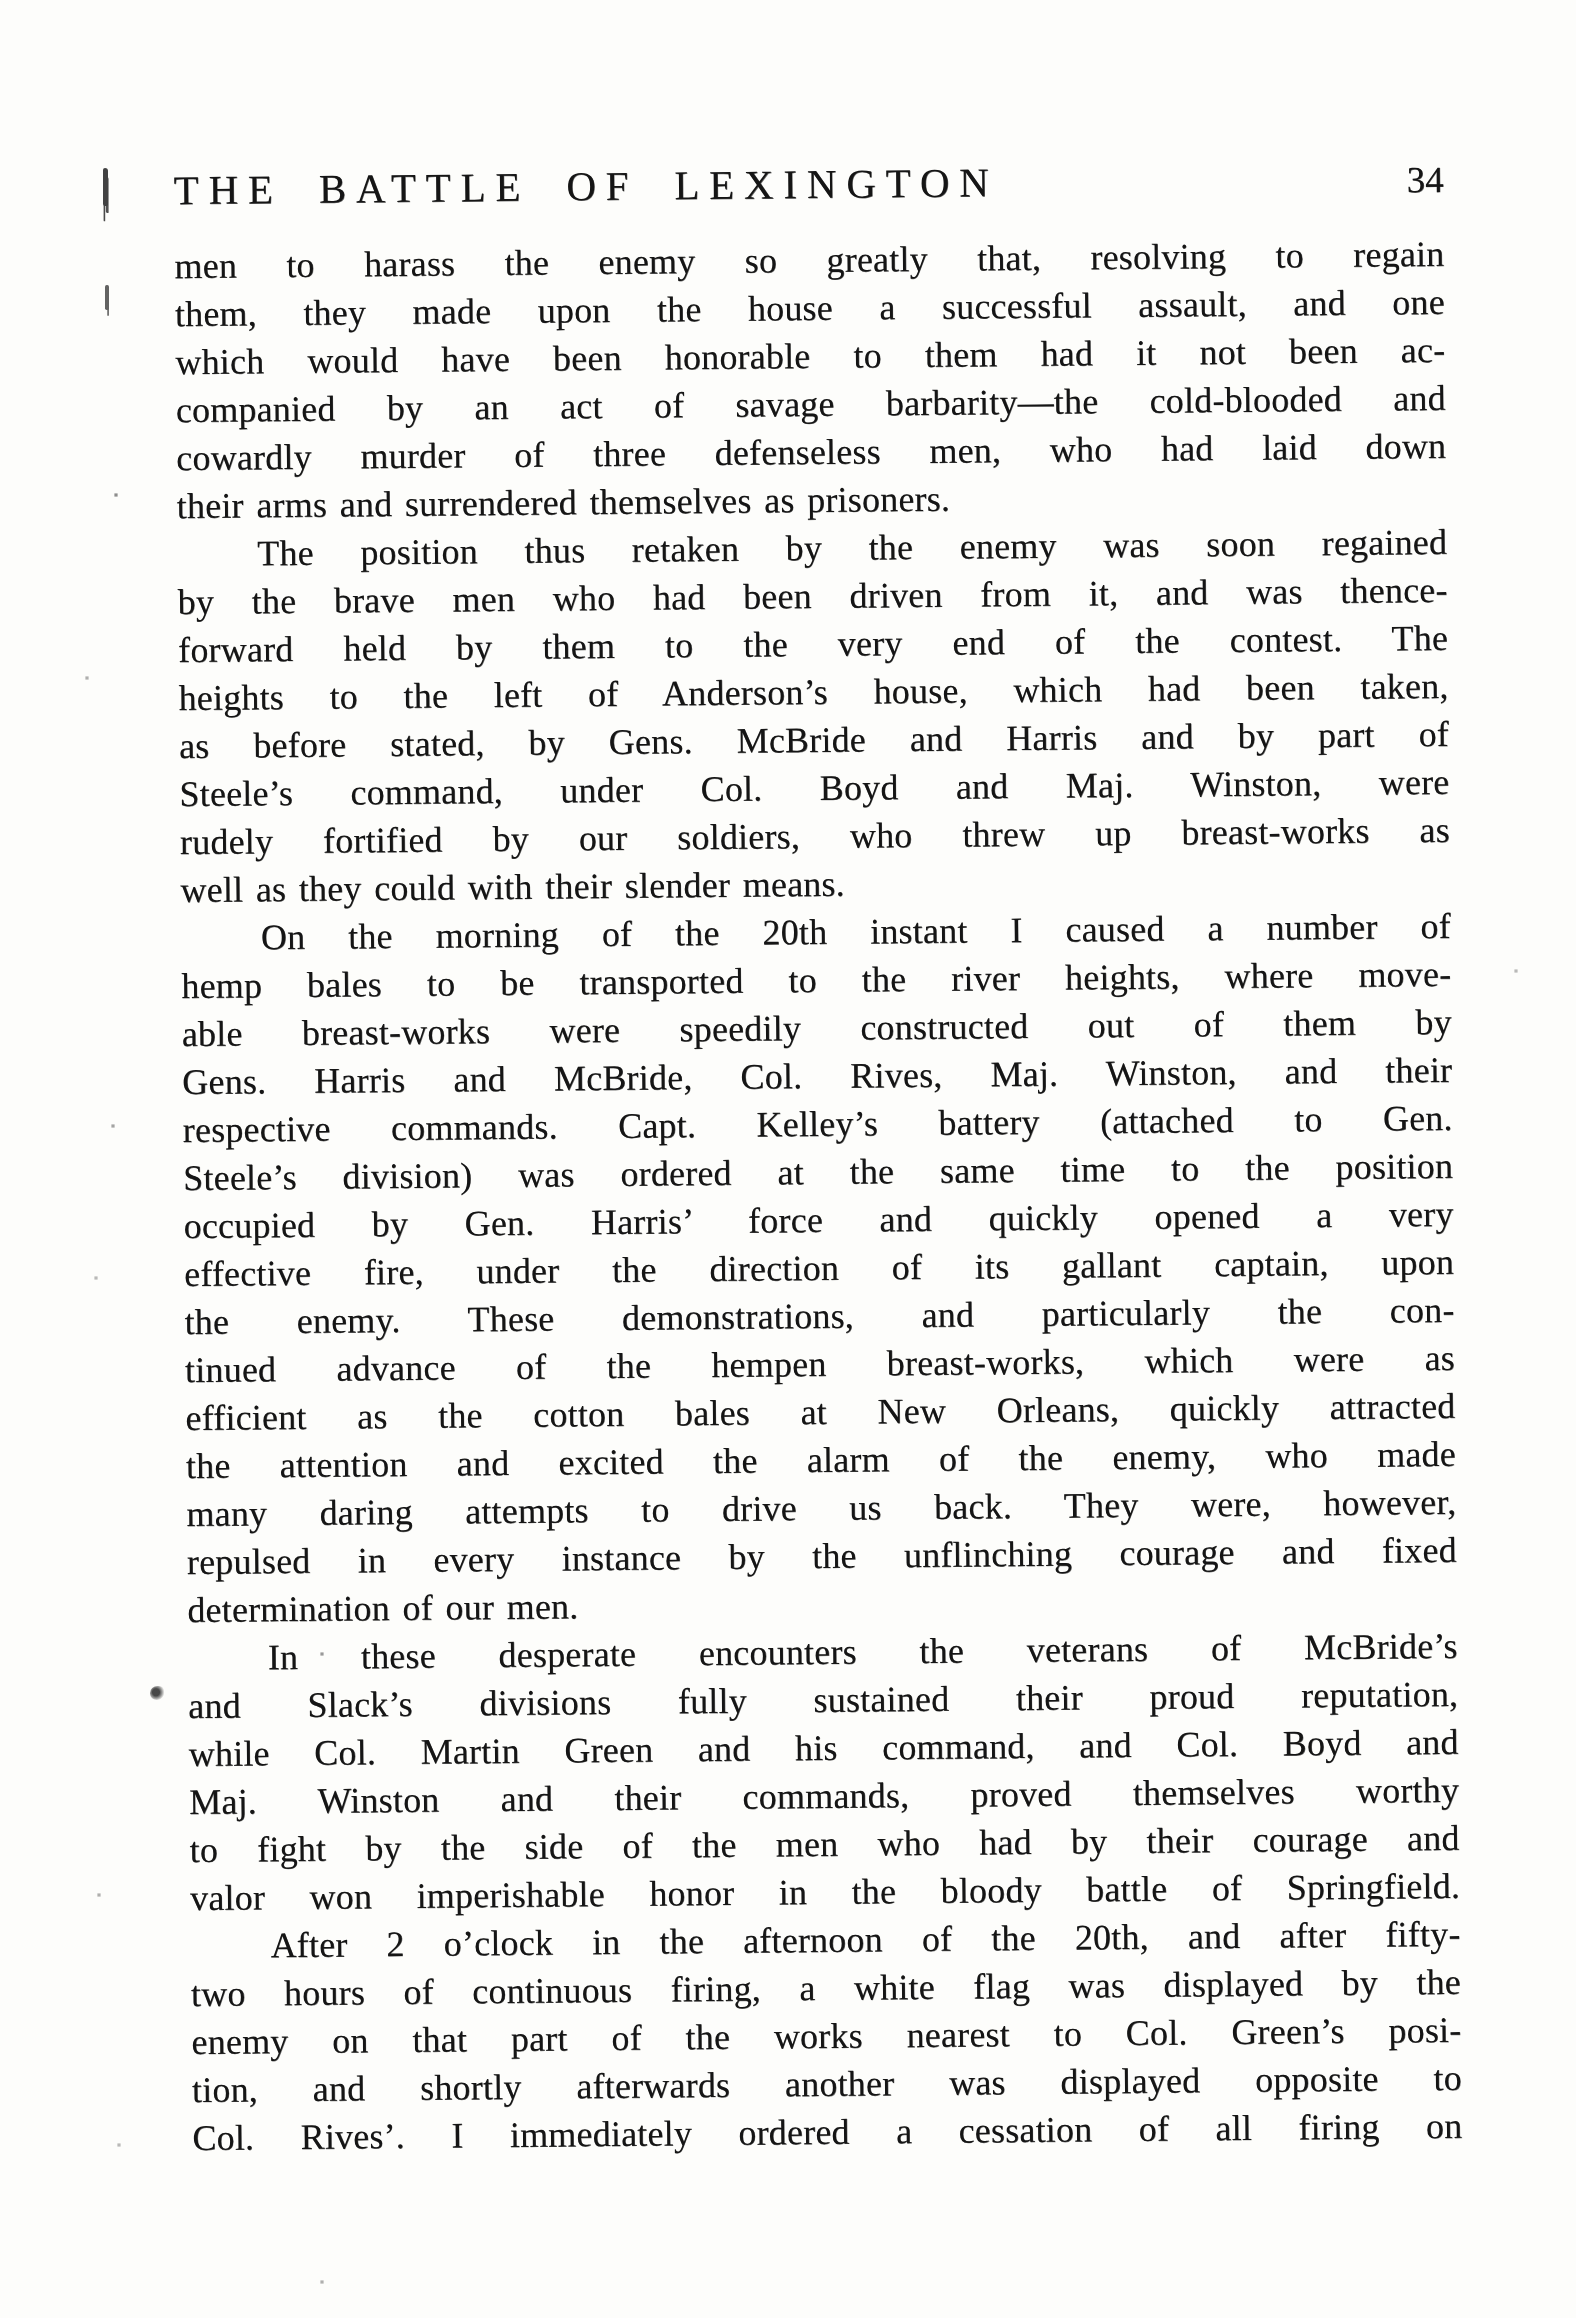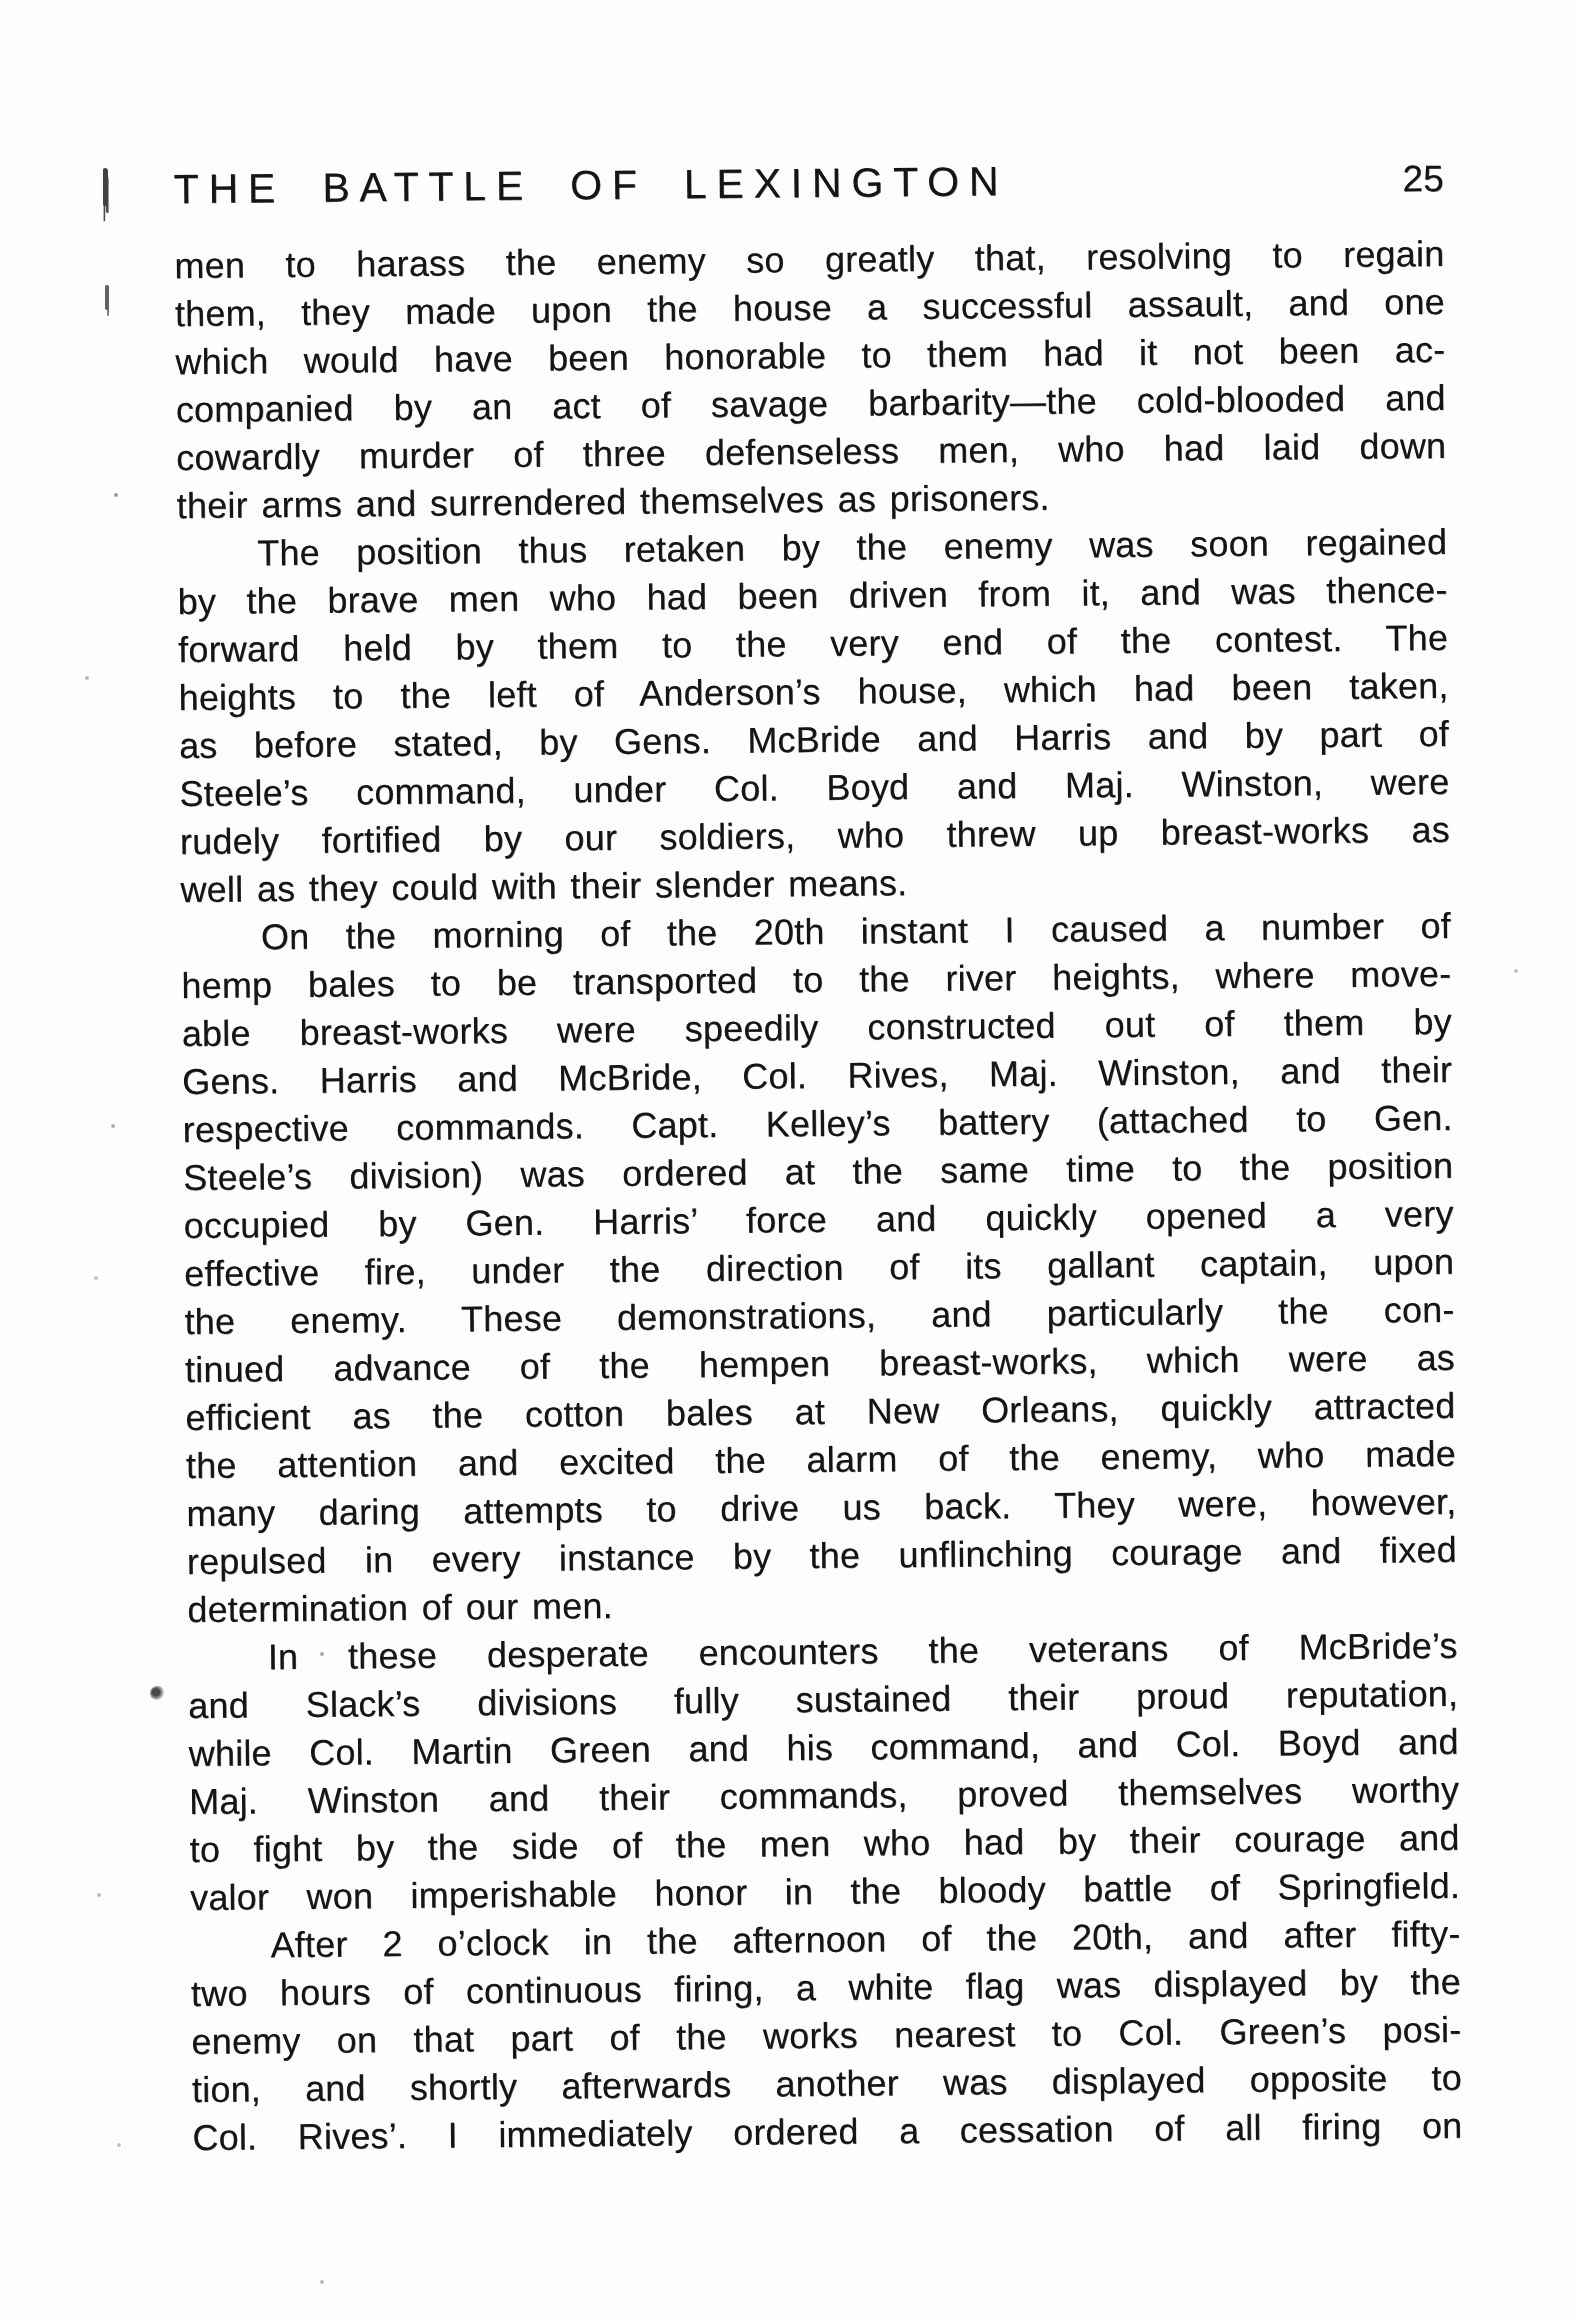--- a/index.html
+++ b/index.html
@@ -6,21 +6,21 @@
     margin: 0;
     padding: 0;
     background: #ffffff;
   }
   .page {
     position: relative;
     width: 1577px;
     height: 2319px;
     background: #fdfdfb;
     overflow: hidden;
-    font-family: Liberation Sans, sans-serif;
+    font-family: Liberation Serif, serif;
     color: #151515;
   }
   
   .scan-block {
     position: absolute;
     left: 183px;
     top: 160px;
     width: 1270px;
     transform: rotate(-0.55deg);
     transform-origin: 50% 50%;
@@ -108,21 +108,21 @@
 
   <div class="artifact streak-1"></div>
   <div class="artifact streak-2"></div>
   <div class="artifact smudge-1"></div>
   <div class="speckles"></div>
 
   <div class="scan-block">
 
     <div class="header-row">
       <span class="header-title">THE BATTLE OF LEXINGTON</span>
-      <span class="page-number">25</span>
+      <span class="page-number">34</span>
     </div>
 
     <div class="body-text">
 
       <div class="para">
         <div class="line">men to harass the enemy so greatly that, resolving to regain</div>
         <div class="line">them, they made upon the house a successful assault, and one</div>
         <div class="line">which would have been honorable to them had it not been ac-</div>
         <div class="line">companied by an act of savage barbarity—the cold-blooded and</div>
         <div class="line">cowardly murder of three defenseless men, who had laid down</div>

